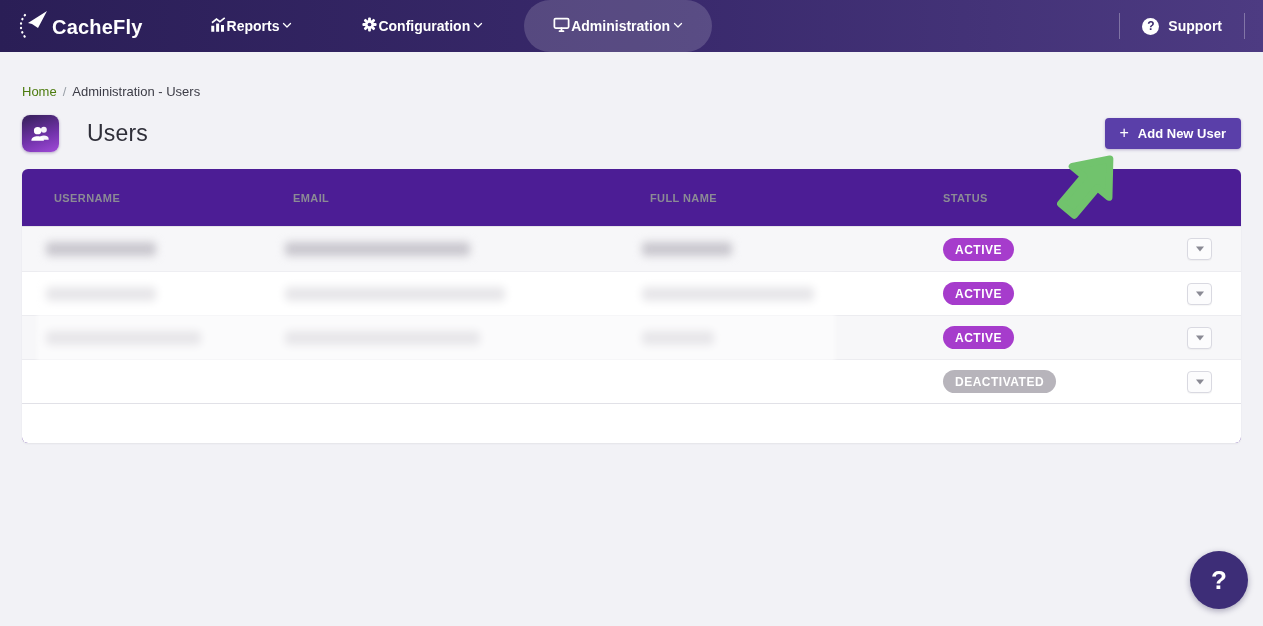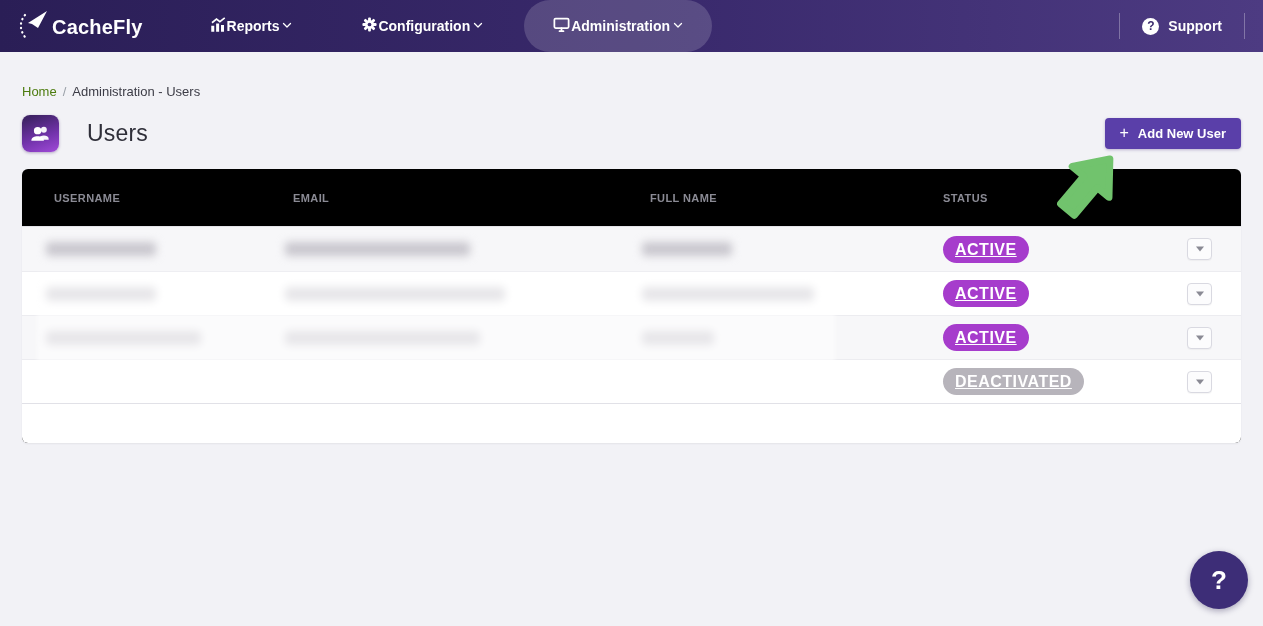--- a/index.html
+++ b/index.html
@@ -69,21 +69,21 @@
     font-family: "Liberation Sans", sans-serif;
     display: inline-flex; align-items: center; gap: 9px; cursor: pointer;
     box-shadow: 0 1px 3px rgba(60,30,120,.3);
   }
   .add-btn .plus { font-size: 16px; font-weight: 400; margin-top: -1px; }
 
   
   .card {
     position: relative;
     margin-top: 17px;
-    background: #000000; border-radius: 6px;
+    background: #4c1d95; border-radius: 6px;
     box-shadow: 0 1px 2px rgba(40,40,60,.07);
     overflow: hidden;
   }
   .t-grid { display: grid; grid-template-columns: 239px 357px 293px 244px 1fr; align-items: center; padding-left: 32px; }
   .t-head { height: 58px; border-bottom: 1px solid #e4e4e9; }
   .t-head .th { font-size: 11px; font-weight: 700; color: #8b8b95; letter-spacing: .4px; }
   .t-row { height: 44px; }
   .t-row + .t-row { border-top: 1px solid #ececf0; }
   .t-row.odd { background: #f7f7f9; }
   .t-row.even { background: #fff; }
@@ -91,21 +91,21 @@
 
   .blur-blob { height: 14px; border-radius: 4px; background: #c9c7ce; filter: blur(4px); margin-left: -8px; }
   .redact-overlay {
     position: absolute; left: 15px; top: 104px; width: 798px; height: 91px;
     background: rgba(255,255,255,0.55); border-radius: 4px; filter: blur(2px);
     pointer-events: none;
   }
 
   .badge {
     display: inline-block; padding: 5px 12px 4px; border-radius: 999px;
-    font-size: 16px; font-weight: 700; letter-spacing: .5px; color: #fff; text-decoration: underline;
+    font-size: 12px; font-weight: 700; letter-spacing: .5px; color: #fff;
   }
   .badge-active { background: #a63ccc; }
   .badge-deactivated { background: #b7b4bb; }
 
   .caret-cell { display: flex; justify-content: flex-end; padding-right: 31px; }
   .caret-btn {
     width: 25px; height: 22px; border: 1px solid #d9d9e1; border-radius: 4px;
     background: #fcfcfd; cursor: pointer; display: flex; align-items: center; justify-content: center;
     box-shadow: 0 1px 1px rgba(0,0,0,.04);
   }

